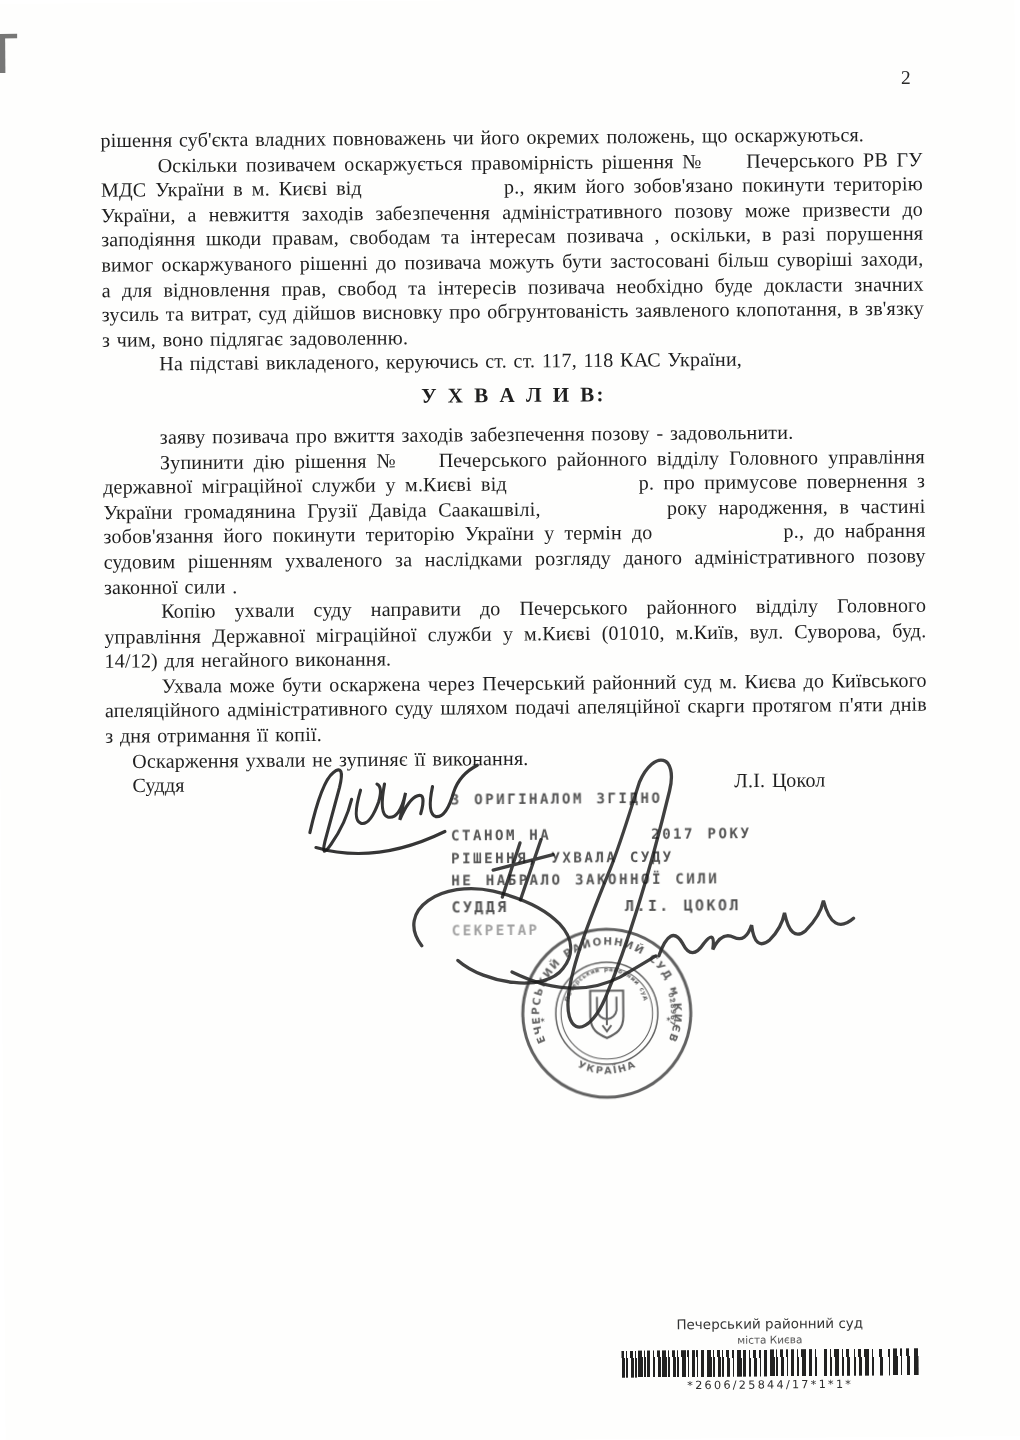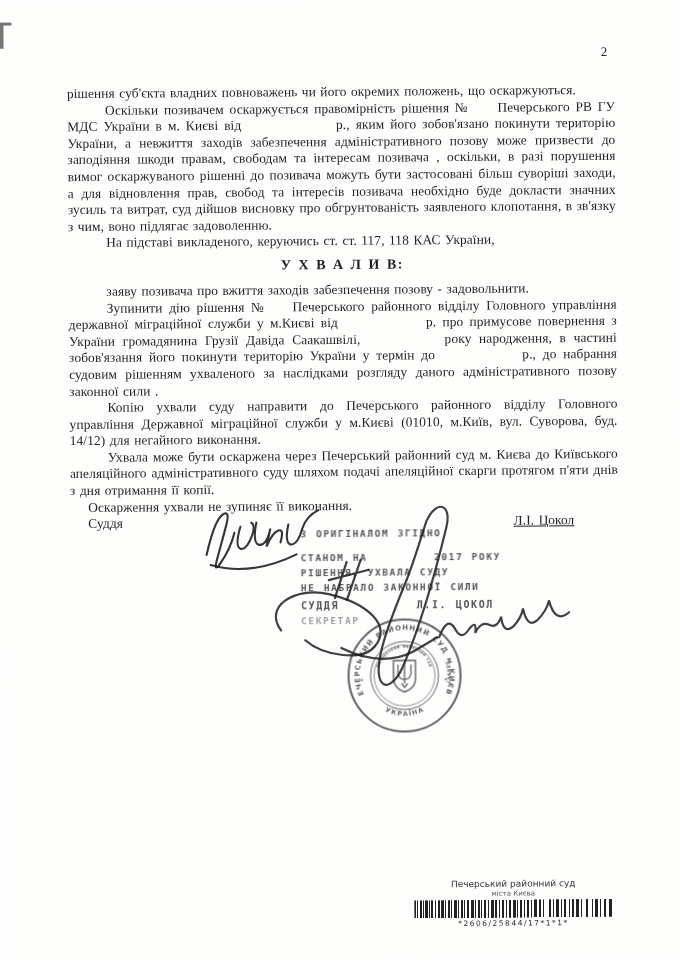--- a/index.html
+++ b/index.html
@@ -22,21 +22,21 @@
   p.ind{text-indent:38px;}
   p.ind-sm{text-indent:18px;}
   .heading{
     margin:6px 0 9px 0;text-align:center;font-size:14px;font-weight:bold;
     letter-spacing:1.5px;line-height:17px;
   }
 
   .sig-zone{position:relative;height:370px;}
   .sig-row{display:flex;justify-content:space-between;line-height:16.6px;}
   .sig-row .judge-label{padding-left:18px;}
-  .sig-row .judge-name{margin-right:44px;text-decoration:underline;}
+  .sig-row .judge-name{margin-right:68px;}
 
   .hw-signature{position:absolute;left:130px;top:-12px;}
   .hw-signature path{fill:none;stroke:rgba(25,25,25,.88);stroke-width:2.1;stroke-linecap:round;}
 
   .stamp{
     position:absolute;left:230px;top:11px;width:210px;
     font-family:"DejaVu Sans Mono","Liberation Mono",monospace;
     font-weight:bold;font-size:9.5px;line-height:12px;letter-spacing:1.6px;
     color:rgba(48,48,48,.82);filter:blur(.3px);white-space:nowrap;
   }

